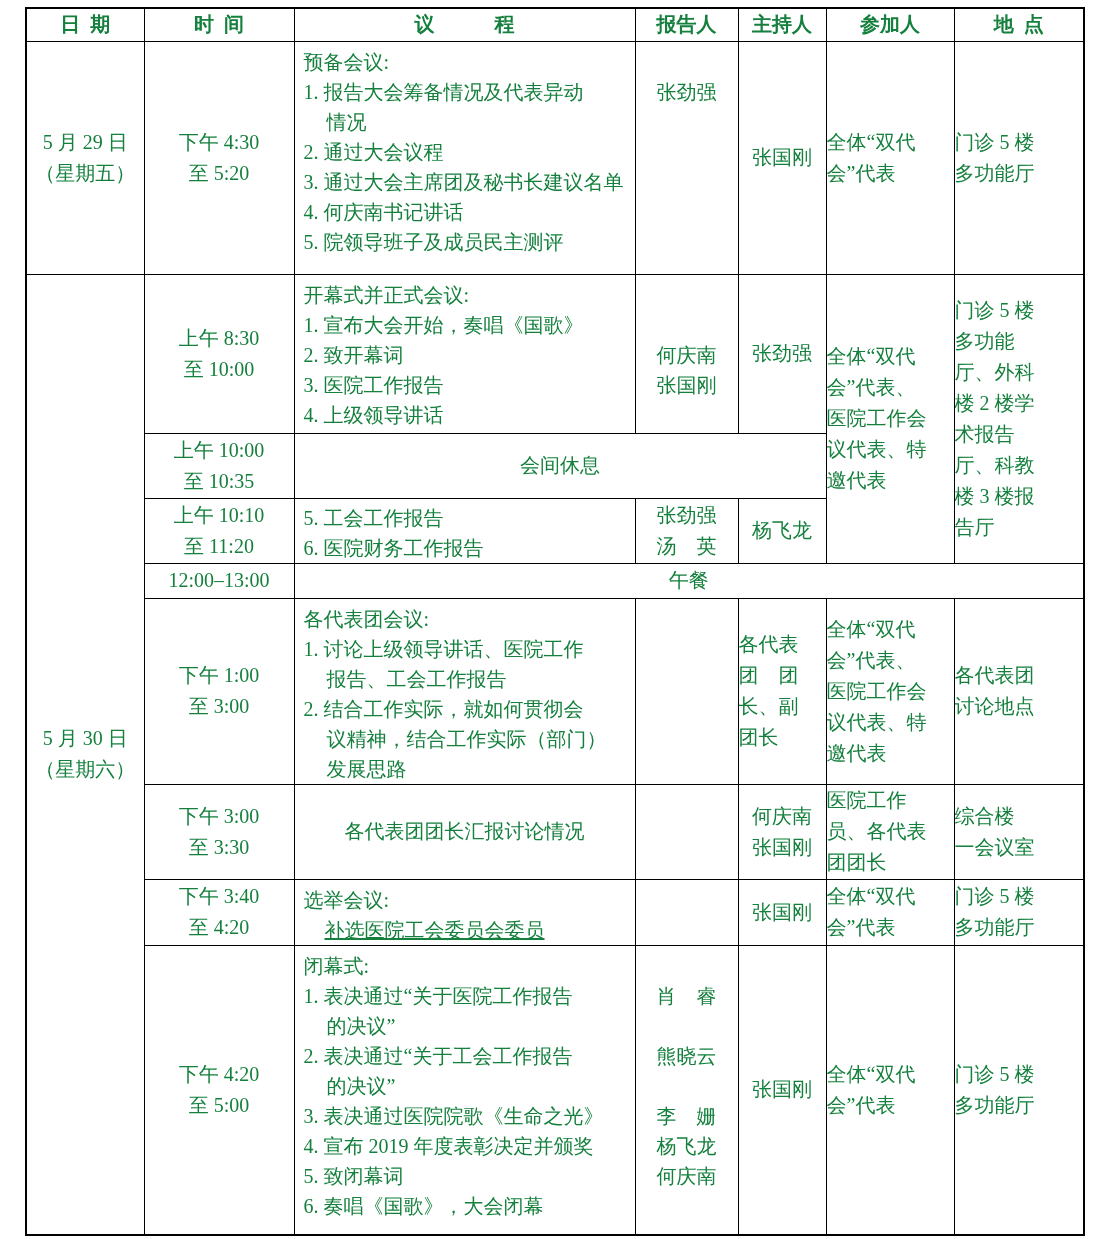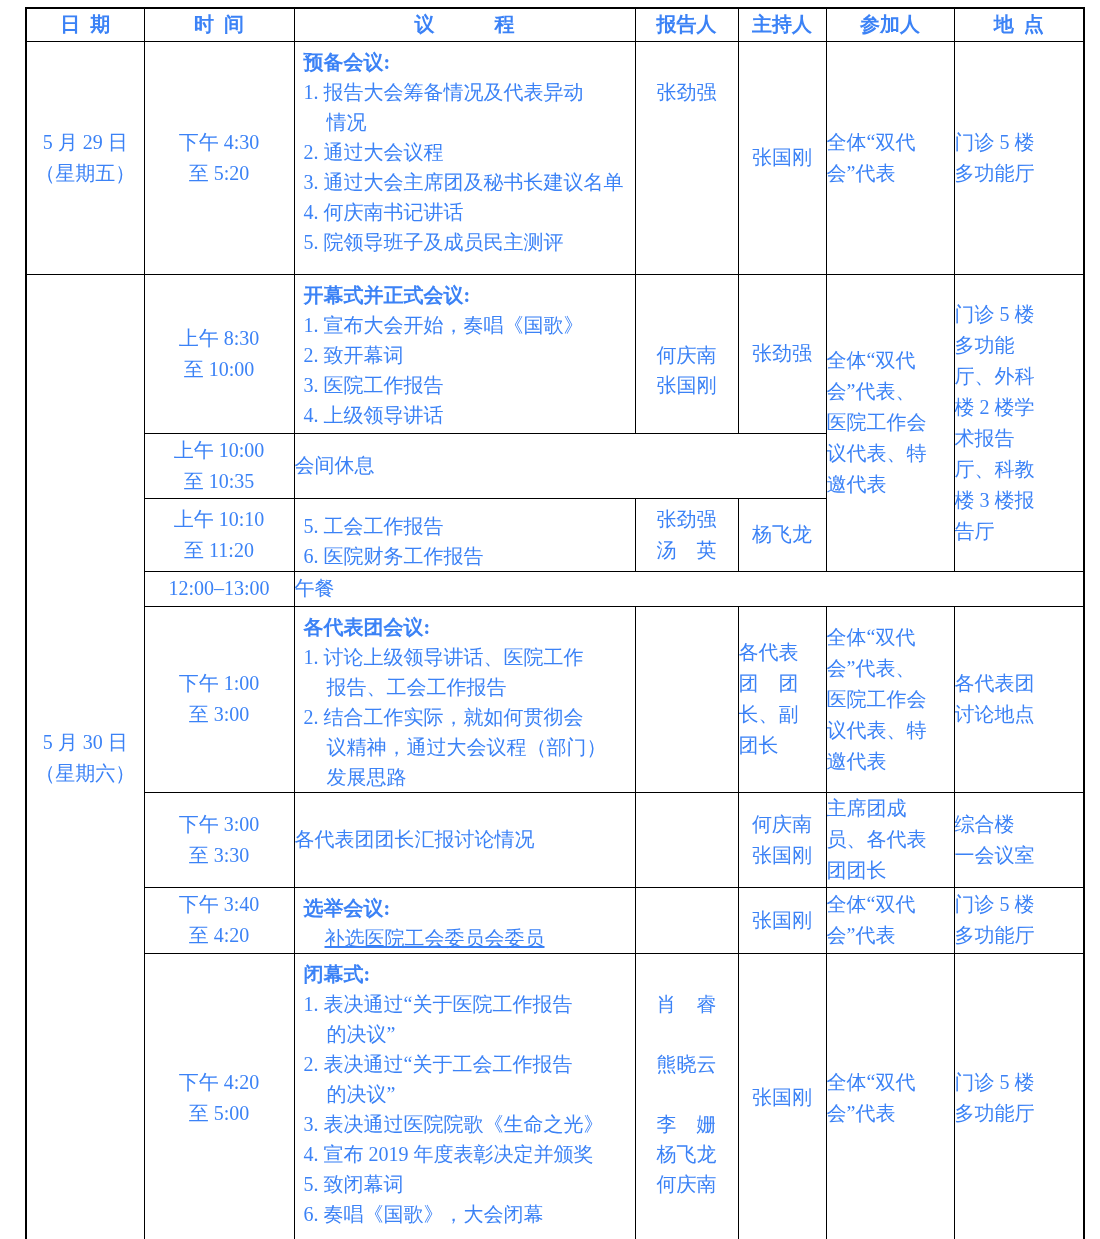--- a/index.html
+++ b/index.html
@@ -1,18 +1,18 @@
 <!DOCTYPE html>
 <html><head>
 <meta charset="utf-8">
 <style>
   html,body { margin:0; padding:0; background:#ffffff; }
   .sheet {
     position:relative; width:1100px; height:1239px; background:#ffffff;
-    font-family:"Liberation Serif","DejaVu Serif",serif; color:#3b82f6;
+    font-family:"Liberation Serif","DejaVu Serif",serif; color:#15803d;
     overflow:hidden;
   }
   table.sched {
     position:absolute; left:25px; top:7px;
     border-collapse:collapse; table-layout:fixed; width:1058px;
     border:2.5px solid #000;
   }
   td, th {
     border:1.5px solid #000;
     font-size:20px; line-height:31px; padding:0;
@@ -23,31 +23,31 @@
   td.pre { white-space:pre-line; }
   td.wrap {
     white-space:pre-line; text-align:left; vertical-align:middle;
     padding-right:3px;
   }
   td.loc { }
   td.agenda {
     text-align:left; vertical-align:top;
     padding:5px 3px 0 9px; line-height:30px;
   }
-  td.agenda.mid { vertical-align:middle; padding-top:12px; }
-  td.acenter { text-align:left; vertical-align:middle; }
+  td.agenda.mid { vertical-align:middle; padding-top:4px; }
+  td.acenter { text-align:center; vertical-align:middle; }
   td.top-rep {
     text-align:center; vertical-align:top;
     padding-top:35px; line-height:30px;
   }
   td.lines-top {
     text-align:center; vertical-align:top;
     padding-top:5px; line-height:30px;
   }
-  .ln.title { font-weight:bold; }
+  .ln.title { font-weight:normal; }
   .ln.cont  { padding-left:23px; }
   .ln.ind   { padding-left:21px;text-decoration:underline; }
 </style>
 </head>
 <body>
 
 <div class="sheet">
   <table class="sched">
     <colgroup>
       <col style="width:118px">
@@ -150,21 +150,21 @@
     </tr>
 
     <tr style="height:186px">
       <td class="c pre">下午 1:00
 至 3:00</td>
       <td class="agenda">
             <div class="ln title">各代表团会议:</div>
             <div class="ln item">1. 讨论上级领导讲话、医院工作</div>
             <div class="ln cont">报告、工会工作报告</div>
             <div class="ln item">2. 结合工作实际，就如何贯彻会</div>
-            <div class="ln cont">议精神，通过大会议程（部门）</div>
+            <div class="ln cont">议精神，结合工作实际（部门）</div>
             <div class="ln cont">发展思路</div>
           </td>
       <td class="c"></td>
       <td class="wrap">各代表
 团　团
 长、副
 团长</td>
       <td class="wrap">全体“双代
 会”代表、
 医院工作会
@@ -174,21 +174,21 @@
 讨论地点</td>
     </tr>
 
     <tr style="height:95px">
       <td class="c pre">下午 3:00
 至 3:30</td>
       <td class="acenter">各代表团团长汇报讨论情况</td>
       <td class="c"></td>
       <td class="c pre">何庆南
 张国刚</td>
-      <td class="wrap">主席团成
+      <td class="wrap">医院工作
 员、各代表
 团团长</td>
       <td class="wrap loc">综合楼
 一会议室</td>
     </tr>
 
     <tr style="height:65px">
       <td class="c pre">下午 3:40
 至 4:20</td>
       <td class="agenda">

